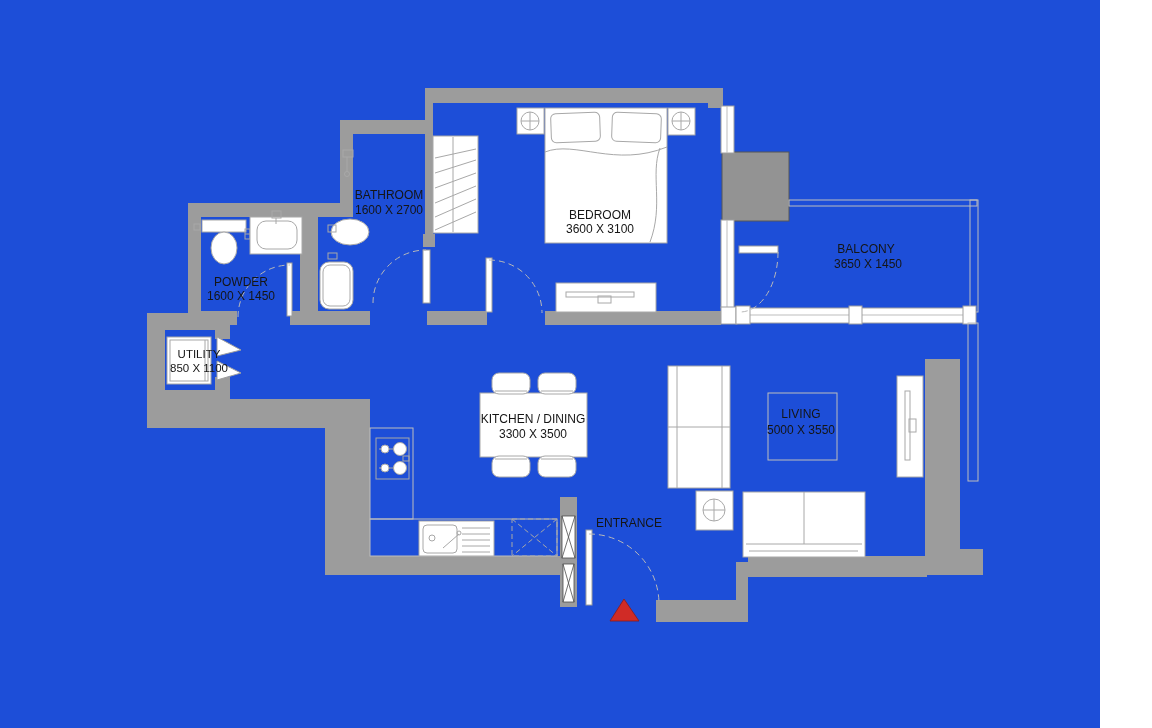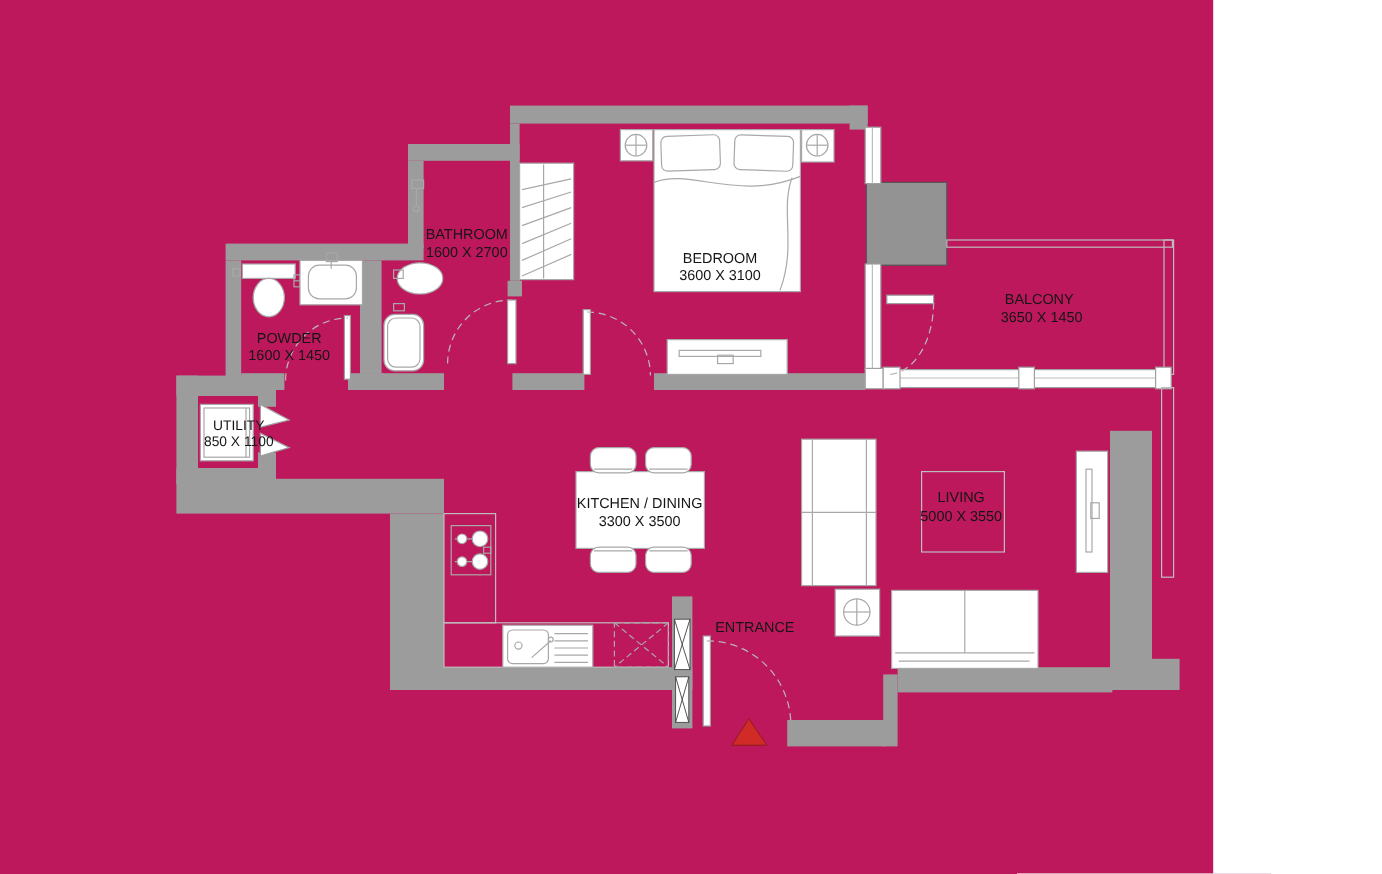--- a/index.html
+++ b/index.html
@@ -1,16 +1,16 @@
 <!DOCTYPE html>
 <html><head>
 <meta charset="utf-8">
 <style>
   html,body{margin:0;padding:0;background:#ffffff;}
-  .canvas{position:relative;width:1011px;height:728px;background:#be185d;overflow:hidden;}
+  .canvas{position:relative;width:1100px;height:728px;background:#1d4ed8;overflow:hidden;}
   svg{display:block;}
   .furn{fill:#ffffff;stroke:#a8a8a8;stroke-width:1;}
   .fline{stroke:#a8a8a8;stroke-width:1;fill:none;}
   .lite{stroke:#bdbdbd;stroke-width:1;fill:none;}
   .door-leaf{fill:#ffffff;stroke:#9e9e9e;stroke-width:1;}
   .arc{fill:none;stroke:#b9b9b9;stroke-width:1;stroke-dasharray:6 4;}
   .win{fill:#ffffff;stroke:#a0a0a0;stroke-width:1;}
   .xbox{fill:#ffffff;stroke:#4c4c4c;stroke-width:0.8;}
   .xline{stroke:#4c4c4c;stroke-width:0.8;}
   .dash{stroke-dasharray:5 3;}

